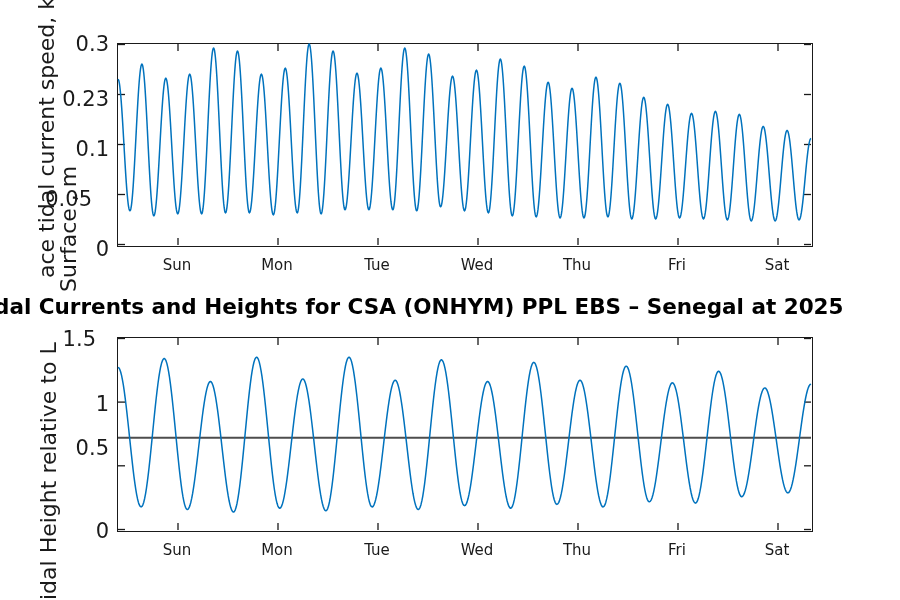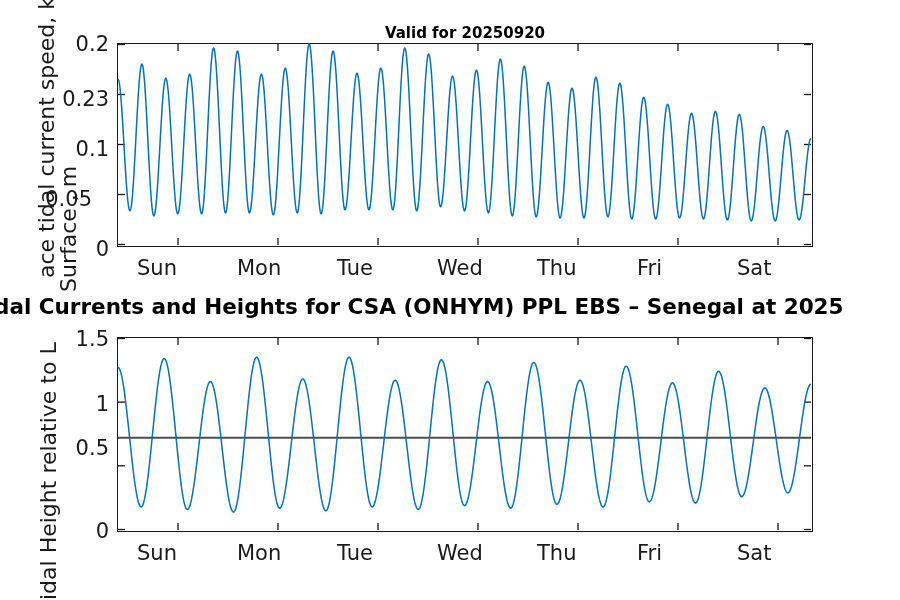--- a/index.html
+++ b/index.html
@@ -25,21 +25,22 @@
 
   .ytick-label {
     position: absolute;
     text-align: right;
     font-size: 21px;
     color: #1a1a1a;
     white-space: nowrap;
   }
   .xtick-label {
     position: absolute;
-    font-size: 21px;
+    text-align: center;
+    font-size: 15px;
     color: #1a1a1a;
     white-space: nowrap;
   }
   .subplot-title {
     position: absolute;
     font-size: 15px;
     font-weight: bold;
     color: #000;
     text-align: center;
     white-space: nowrap;
@@ -59,21 +60,20 @@
     white-space: nowrap;
     transform-origin: 0 0;
     transform: rotate(-90deg);
   }
 </style>
 </head>
 <body>
 
 <div id="root">
 
-  <div class="subplot-title" style="left:117px; top:24px; width:696px;">Valid for 20250920</div>
 
   <div class="ylabel-rot" style="left:34px; top:278px;">ace tidal current speed, kn</div>
 
   <div class="ylabel-rot" style="left:56px; top:292px;">Surface                   , m</div>
 
   <div class="axes-box" style="left:117px; top:43px; width:696px; height:204px;">
     <svg width="693" height="201" viewBox="0 0 693 201">
 
       <g stroke="#1a1a1a" stroke-width="1.3">
         <line x1="0" y1="200.5" x2="7" y2="200.5"></line>
@@ -105,21 +105,21 @@
         <line x1="660" y1="0" x2="660" y2="7"></line>
       </g>
       <path id="curve-speed" fill="none" stroke="#0072bd" stroke-width="1.5" stroke-linejoin="round" d="M0.00 35.18L0.46 35.65L0.92 37.09L1.38 39.45L1.84 42.72L2.30 46.83L2.76 51.73L3.22 57.35L3.68 63.61L4.14 70.41L4.60 77.66L5.06 85.25L5.51 93.07L5.97 101.00L6.43 108.94L6.89 116.76L7.35 124.35L7.81 131.59L8.27 138.40L8.73 144.65L9.19 150.28L9.65 155.18L10.11 159.29L10.57 162.55L11.03 164.92L11.49 166.35L11.95 166.83L12.41 166.30L12.87 164.70L13.33 162.06L13.79 158.43L14.25 153.84L14.71 148.38L15.17 142.11L15.62 135.14L16.08 127.56L16.54 119.48L17.00 111.02L17.46 102.31L17.92 93.47L18.38 84.62L18.84 75.91L19.30 67.45L19.76 59.37L20.22 51.79L20.68 44.82L21.14 38.55L21.60 33.09L22.06 28.50L22.52 24.87L22.98 22.23L23.44 20.63L23.90 20.10L24.36 20.65L24.82 22.30L25.28 25.03L25.73 28.79L26.19 33.53L26.65 39.18L27.11 45.66L27.57 52.87L28.03 60.72L28.49 69.07L28.95 77.82L29.41 86.83L29.87 95.98L30.33 105.12L30.79 114.14L31.25 122.88L31.71 131.24L32.17 139.08L32.63 146.29L33.09 152.77L33.55 158.42L34.01 163.16L34.47 166.92L34.93 169.65L35.39 171.30L35.84 171.85L36.30 171.35L36.76 169.85L37.22 167.38L37.68 163.97L38.14 159.67L38.60 154.54L39.06 148.66L39.52 142.12L39.98 135.01L40.44 127.42L40.90 119.49L41.36 111.31L41.82 103.01L42.28 94.71L42.74 86.54L43.20 78.60L43.66 71.02L44.12 63.91L44.58 57.36L45.04 51.48L45.50 46.36L45.95 42.06L46.41 38.64L46.87 36.17L47.33 34.67L47.79 34.17L48.25 34.66L48.71 36.14L49.17 38.58L49.63 41.94L50.09 46.18L50.55 51.23L51.01 57.02L51.47 63.47L51.93 70.48L52.39 77.95L52.85 85.77L53.31 93.83L53.77 102.01L54.23 110.18L54.69 118.24L55.15 126.06L55.61 133.53L56.06 140.54L56.52 146.99L56.98 152.78L57.44 157.84L57.90 162.07L58.36 165.44L58.82 167.87L59.28 169.35L59.74 169.84L60.20 169.34L60.66 167.82L61.12 165.31L61.58 161.84L62.04 157.48L62.50 152.28L62.96 146.31L63.42 139.68L63.88 132.46L64.34 124.77L64.80 116.71L65.26 108.42L65.72 100.00L66.18 91.58L66.63 83.28L67.09 75.23L67.55 67.54L68.01 60.32L68.47 53.68L68.93 47.72L69.39 42.51L69.85 38.15L70.31 34.69L70.77 32.18L71.23 30.66L71.69 30.15L72.15 30.66L72.61 32.18L73.07 34.69L73.53 38.15L73.99 42.51L74.45 47.72L74.91 53.68L75.37 60.32L75.83 67.54L76.29 75.23L76.74 83.28L77.20 91.58L77.66 100.00L78.12 108.42L78.58 116.71L79.04 124.77L79.50 132.46L79.96 139.68L80.42 146.31L80.88 152.28L81.34 157.48L81.80 161.84L82.26 165.31L82.72 167.82L83.18 169.34L83.64 169.84L84.10 169.24L84.56 167.44L85.02 164.46L85.48 160.35L85.94 155.17L86.40 148.99L86.85 141.91L87.31 134.03L87.77 125.46L88.23 116.33L88.69 106.77L89.15 96.93L89.61 86.93L90.07 76.94L90.53 67.09L90.99 57.53L91.45 48.40L91.91 39.83L92.37 31.95L92.83 24.87L93.29 18.70L93.75 13.52L94.21 9.41L94.67 6.43L95.13 4.62L95.59 4.02L96.05 4.62L96.51 6.41L96.96 9.38L97.42 13.46L97.88 18.61L98.34 24.75L98.80 31.78L99.26 39.62L99.72 48.13L100.18 57.21L100.64 66.71L101.10 76.50L101.56 86.43L102.02 96.36L102.48 106.15L102.94 115.65L103.40 124.73L103.86 133.24L104.32 141.08L104.78 148.11L105.24 154.25L105.70 159.40L106.16 163.48L106.62 166.45L107.07 168.24L107.53 168.84L107.99 168.25L108.45 166.49L108.91 163.58L109.37 159.57L109.83 154.52L110.29 148.49L110.75 141.59L111.21 133.90L111.67 125.53L112.13 116.63L112.59 107.30L113.05 97.69L113.51 87.94L113.97 78.19L114.43 68.58L114.89 59.25L115.35 50.34L115.81 41.98L116.27 34.29L116.73 27.38L117.19 21.36L117.64 16.30L118.10 12.29L118.56 9.39L119.02 7.62L119.48 7.03L119.94 7.62L120.40 9.39L120.86 12.29L121.32 16.30L121.78 21.36L122.24 27.38L122.70 34.29L123.16 41.98L123.62 50.34L124.08 59.25L124.54 68.58L125.00 78.19L125.46 87.94L125.92 97.69L126.38 107.30L126.84 116.63L127.30 125.53L127.75 133.90L128.21 141.59L128.67 148.49L129.13 154.52L129.59 159.57L130.05 163.58L130.51 166.49L130.97 168.25L131.43 168.84L131.89 168.33L132.35 166.82L132.81 164.33L133.27 160.90L133.73 156.56L134.19 151.40L134.65 145.48L135.11 138.89L135.57 131.72L136.03 124.09L136.49 116.09L136.95 107.85L137.41 99.50L137.86 91.14L138.32 82.90L138.78 74.90L139.24 67.27L139.70 60.10L140.16 53.51L140.62 47.59L141.08 42.43L141.54 38.09L142.00 34.66L142.46 32.17L142.92 30.66L143.38 30.15L143.84 30.66L144.30 32.19L144.76 34.72L145.22 38.21L145.68 42.60L146.14 47.84L146.60 53.85L147.06 60.54L147.52 67.81L147.97 75.55L148.43 83.66L148.89 92.02L149.35 100.50L149.81 108.98L150.27 117.34L150.73 125.45L151.19 133.19L151.65 140.46L152.11 147.15L152.57 153.16L153.03 158.40L153.49 162.79L153.95 166.28L154.41 168.81L154.87 170.34L155.33 170.85L155.79 170.32L156.25 168.72L156.71 166.08L157.17 162.45L157.63 157.86L158.08 152.40L158.54 146.13L159.00 139.16L159.46 131.58L159.92 123.50L160.38 115.04L160.84 106.33L161.30 97.49L161.76 88.64L162.22 79.93L162.68 71.47L163.14 63.39L163.60 55.81L164.06 48.84L164.52 42.57L164.98 37.11L165.44 32.52L165.90 28.89L166.36 26.25L166.82 24.65L167.28 24.12L167.74 24.65L168.19 26.22L168.65 28.82L169.11 32.41L169.57 36.93L170.03 42.32L170.49 48.50L170.95 55.37L171.41 62.85L171.87 70.82L172.33 79.16L172.79 87.76L173.25 96.48L173.71 105.20L174.17 113.80L174.63 122.14L175.09 130.11L175.55 137.59L176.01 144.46L176.47 150.64L176.93 156.03L177.39 160.55L177.85 164.14L178.31 166.74L178.76 168.31L179.22 168.84L179.68 168.22L180.14 166.39L180.60 163.35L181.06 159.17L181.52 153.90L181.98 147.61L182.44 140.40L182.90 132.38L183.36 123.65L183.82 114.36L184.28 104.62L184.74 94.60L185.20 84.42L185.66 74.24L186.12 64.22L186.58 54.48L187.04 45.19L187.50 36.46L187.96 28.44L188.42 21.23L188.87 14.94L189.33 9.67L189.79 5.49L190.25 2.45L190.71 0.62L191.17 0.00L191.63 0.62L192.09 2.47L192.55 5.52L193.01 9.73L193.47 15.03L193.93 21.36L194.39 28.61L194.85 36.68L195.31 45.46L195.77 54.81L196.23 64.60L196.69 74.69L197.15 84.92L197.61 95.16L198.07 105.25L198.53 115.04L198.98 124.39L199.44 133.16L199.90 141.24L200.36 148.49L200.82 154.81L201.28 160.12L201.74 164.33L202.20 167.38L202.66 169.23L203.12 169.84L203.58 169.25L204.04 167.48L204.50 164.55L204.96 160.52L205.42 155.44L205.88 149.37L206.34 142.42L206.80 134.68L207.26 126.27L207.72 117.31L208.18 107.92L208.64 98.25L209.09 88.44L209.55 78.63L210.01 68.96L210.47 59.57L210.93 50.61L211.39 42.20L211.85 34.46L212.31 27.51L212.77 21.44L213.23 16.36L213.69 12.33L214.15 9.40L214.61 7.63L215.07 7.03L215.53 7.61L215.99 9.34L216.45 12.19L216.91 16.13L217.37 21.09L217.83 27.00L218.29 33.78L218.75 41.33L219.20 49.53L219.66 58.28L220.12 67.43L220.58 76.86L221.04 86.43L221.50 96.00L221.96 105.43L222.42 114.58L222.88 123.33L223.34 131.53L223.80 139.08L224.26 145.86L224.72 151.77L225.18 156.73L225.64 160.67L226.10 163.52L226.56 165.25L227.02 165.82L227.48 165.33L227.94 163.84L228.40 161.38L228.86 158.00L229.31 153.73L229.77 148.64L230.23 142.80L230.69 136.31L231.15 129.24L231.61 121.72L232.07 113.84L232.53 105.72L232.99 97.49L233.45 89.25L233.91 81.13L234.37 73.25L234.83 65.73L235.29 58.66L235.75 52.17L236.21 46.33L236.67 41.24L237.13 36.97L237.59 33.59L238.05 31.13L238.51 29.64L238.97 29.15L239.43 29.64L239.88 31.13L240.34 33.59L240.80 36.97L241.26 41.24L241.72 46.33L242.18 52.17L242.64 58.66L243.10 65.73L243.56 73.25L244.02 81.13L244.48 89.25L244.94 97.48L245.40 105.72L245.86 113.84L246.32 121.72L246.78 129.24L247.24 136.31L247.70 142.80L248.16 148.64L248.62 153.73L249.08 158.00L249.54 161.38L249.99 163.84L250.45 165.33L250.91 165.82L251.37 165.31L251.83 163.77L252.29 161.22L252.75 157.71L253.21 153.28L253.67 148.01L254.13 141.96L254.59 135.22L255.05 127.90L255.51 120.10L255.97 111.93L256.43 103.51L256.89 94.97L257.35 86.43L257.81 78.02L258.27 69.85L258.73 62.05L259.19 54.72L259.65 47.99L260.10 41.94L260.56 36.66L261.02 32.24L261.48 28.72L261.94 26.18L262.40 24.64L262.86 24.12L263.32 24.64L263.78 26.18L264.24 28.72L264.70 32.24L265.16 36.66L265.62 41.94L266.08 47.99L266.54 54.72L267.00 62.05L267.46 69.85L267.92 78.02L268.38 86.43L268.84 94.97L269.30 103.51L269.76 111.93L270.21 120.10L270.67 127.90L271.13 135.22L271.59 141.96L272.05 148.01L272.51 153.28L272.97 157.71L273.43 161.22L273.89 163.77L274.35 165.31L274.81 165.82L275.27 165.24L275.73 163.47L276.19 160.57L276.65 156.56L277.11 151.50L277.57 145.48L278.03 138.57L278.49 130.88L278.95 122.52L279.41 113.61L279.87 104.28L280.32 94.67L280.78 84.92L281.24 75.17L281.70 65.56L282.16 56.23L282.62 47.33L283.08 38.96L283.54 31.27L284.00 24.37L284.46 18.34L284.92 13.29L285.38 9.28L285.84 6.37L286.30 4.61L286.76 4.02L287.22 4.61L287.68 6.39L288.14 9.31L288.60 13.34L289.06 18.43L289.52 24.49L289.98 31.44L290.44 39.18L290.89 47.59L291.35 56.56L291.81 65.94L292.27 75.61L292.73 85.42L293.19 95.24L293.65 104.91L294.11 114.29L294.57 123.26L295.03 131.67L295.49 139.41L295.95 146.36L296.41 152.42L296.87 157.51L297.33 161.54L297.79 164.46L298.25 166.24L298.71 166.83L299.17 166.26L299.63 164.55L300.09 161.74L300.55 157.85L301.00 152.95L301.46 147.12L301.92 140.42L302.38 132.97L302.84 124.87L303.30 116.24L303.76 107.20L304.22 97.89L304.68 88.44L305.14 78.99L305.60 69.68L306.06 60.64L306.52 52.01L306.98 43.91L307.44 36.46L307.90 29.76L308.36 23.93L308.82 19.03L309.28 15.14L309.74 12.33L310.20 10.62L310.66 10.05L311.11 10.61L311.57 12.27L312.03 15.01L312.49 18.80L312.95 23.57L313.41 29.26L313.87 35.78L314.33 43.04L314.79 50.93L315.25 59.35L315.71 68.15L316.17 77.22L316.63 86.43L317.09 95.64L317.55 104.71L318.01 113.51L318.47 121.93L318.93 129.82L319.39 137.08L319.85 143.60L320.31 149.29L320.77 154.06L321.22 157.85L321.68 160.59L322.14 162.25L322.60 162.81L323.06 162.33L323.52 160.91L323.98 158.56L324.44 155.33L324.90 151.25L325.36 146.38L325.82 140.80L326.28 134.59L326.74 127.84L327.20 120.65L327.66 113.12L328.12 105.36L328.58 97.49L329.04 89.61L329.50 81.85L329.96 74.32L330.42 67.13L330.88 60.38L331.33 54.17L331.79 48.59L332.25 43.72L332.71 39.64L333.17 36.41L333.63 34.06L334.09 32.64L334.55 32.16L335.01 32.65L335.47 34.12L335.93 36.54L336.39 39.87L336.85 44.08L337.31 49.09L337.77 54.84L338.23 61.24L338.69 68.20L339.15 75.62L339.61 83.38L340.07 91.38L340.53 99.49L340.99 107.61L341.44 115.61L341.90 123.37L342.36 130.79L342.82 137.75L343.28 144.15L343.74 149.90L344.20 154.91L344.66 159.12L345.12 162.45L345.58 164.87L346.04 166.34L346.50 166.83L346.96 166.32L347.42 164.79L347.88 162.26L348.34 158.77L348.80 154.38L349.26 149.14L349.72 143.13L350.18 136.44L350.64 129.17L351.10 121.43L351.56 113.32L352.01 104.96L352.47 96.48L352.93 88.00L353.39 79.64L353.85 71.53L354.31 63.79L354.77 56.52L355.23 49.83L355.69 43.82L356.15 38.58L356.61 34.19L357.07 30.70L357.53 28.17L357.99 26.64L358.45 26.13L358.91 26.65L359.37 28.20L359.83 30.77L360.29 34.30L360.75 38.76L361.21 44.08L361.67 50.17L362.12 56.95L362.58 64.32L363.04 72.18L363.50 80.41L363.96 88.88L364.42 97.48L364.88 106.09L365.34 114.56L365.80 122.79L366.26 130.65L366.72 138.02L367.18 144.80L367.64 150.89L368.10 156.21L368.56 160.67L369.02 164.20L369.48 166.77L369.94 168.32L370.40 168.84L370.86 168.28L371.32 166.61L371.78 163.84L372.23 160.03L372.69 155.23L373.15 149.50L373.61 142.94L374.07 135.63L374.53 127.69L374.99 119.22L375.45 110.36L375.91 101.22L376.37 91.96L376.83 82.69L377.29 73.56L377.75 64.69L378.21 56.23L378.67 48.28L379.13 40.97L379.59 34.41L380.05 28.68L380.51 23.88L380.97 20.07L381.43 17.31L381.89 15.64L382.34 15.08L382.80 15.65L383.26 17.35L383.72 20.17L384.18 24.05L384.64 28.95L385.10 34.79L385.56 41.48L386.02 48.93L386.48 57.04L386.94 65.67L387.40 74.71L387.86 84.02L388.32 93.46L388.78 102.91L389.24 112.22L389.70 121.26L390.16 129.89L390.62 138.00L391.08 145.45L391.54 152.14L392.00 157.98L392.45 162.88L392.91 166.76L393.37 169.58L393.83 171.28L394.29 171.85L394.75 171.31L395.21 169.68L395.67 166.99L396.13 163.28L396.59 158.60L397.05 153.03L397.51 146.63L397.97 139.51L398.43 131.78L398.89 123.53L399.35 114.90L399.81 106.01L400.27 96.98L400.73 87.96L401.19 79.06L401.65 70.43L402.11 62.19L402.56 54.45L403.02 47.33L403.48 40.94L403.94 35.36L404.40 30.69L404.86 26.98L405.32 24.29L405.78 22.66L406.24 22.11L406.70 22.66L407.16 24.30L407.62 27.01L408.08 30.74L408.54 35.45L409.00 41.07L409.46 47.50L409.92 54.67L410.38 62.46L410.84 70.76L411.30 79.45L411.76 88.40L412.22 97.48L412.68 106.57L413.13 115.52L413.59 124.21L414.05 132.51L414.51 140.30L414.97 147.47L415.43 153.90L415.89 159.52L416.35 164.23L416.81 167.96L417.27 170.67L417.73 172.31L418.19 172.86L418.65 172.37L419.11 170.90L419.57 168.48L420.03 165.15L420.49 160.94L420.95 155.93L421.41 150.18L421.87 143.78L422.33 136.82L422.79 129.40L423.24 121.64L423.70 113.64L424.16 105.53L424.62 97.41L425.08 89.41L425.54 81.65L426.00 74.23L426.46 67.27L426.92 60.87L427.38 55.12L427.84 50.11L428.30 45.90L428.76 42.57L429.22 40.15L429.68 38.68L430.14 38.19L430.60 38.68L431.06 40.16L431.52 42.60L431.98 45.96L432.44 50.20L432.90 55.25L433.35 61.04L433.81 67.49L434.27 74.50L434.73 81.97L435.19 89.79L435.65 97.85L436.11 106.03L436.57 114.20L437.03 122.26L437.49 130.08L437.95 137.55L438.41 144.56L438.87 151.01L439.33 156.80L439.79 161.86L440.25 166.09L440.71 169.46L441.17 171.89L441.63 173.37L442.09 173.87L442.55 173.39L443.01 171.98L443.46 169.65L443.92 166.44L444.38 162.39L444.84 157.56L445.30 152.03L445.76 145.87L446.22 139.17L446.68 132.03L447.14 124.56L447.60 116.86L448.06 109.04L448.52 101.23L448.98 93.53L449.44 86.06L449.90 78.92L450.36 72.22L450.82 66.06L451.28 60.52L451.74 55.69L452.20 51.65L452.66 48.43L453.12 46.10L453.57 44.69L454.03 44.22L454.49 44.69L454.95 46.10L455.41 48.43L455.87 51.65L456.33 55.69L456.79 60.52L457.25 66.06L457.71 72.22L458.17 78.92L458.63 86.06L459.09 93.53L459.55 101.23L460.01 109.04L460.47 116.86L460.93 124.56L461.39 132.03L461.85 139.17L462.31 145.87L462.77 152.03L463.23 157.56L463.69 162.39L464.14 166.44L464.60 169.65L465.06 171.98L465.52 173.39L465.98 173.87L466.44 173.35L466.90 171.82L467.36 169.29L467.82 165.81L468.28 161.41L468.74 156.17L469.20 150.17L469.66 143.48L470.12 136.21L470.58 128.46L471.04 120.35L471.50 111.99L471.96 103.52L472.42 95.04L472.88 86.68L473.34 78.57L473.80 70.82L474.25 63.55L474.71 56.86L475.17 50.86L475.63 45.62L476.09 41.22L476.55 37.74L477.01 35.21L477.47 33.68L477.93 33.17L478.39 33.67L478.85 35.19L479.31 37.70L479.77 41.17L480.23 45.53L480.69 50.73L481.15 56.70L481.61 63.33L482.07 70.55L482.53 78.24L482.99 86.30L483.45 94.59L483.91 103.01L484.36 111.43L484.82 119.73L485.28 127.78L485.74 135.47L486.20 142.69L486.66 149.33L487.12 155.29L487.58 160.50L488.04 164.86L488.50 168.32L488.96 170.83L489.42 172.35L489.88 172.86L490.34 172.37L490.80 170.92L491.26 168.52L491.72 165.20L492.18 161.03L492.64 156.05L493.10 150.35L493.56 143.99L494.02 137.09L494.47 129.73L494.93 122.02L495.39 114.08L495.85 106.03L496.31 97.97L496.77 90.03L497.23 82.33L497.69 74.97L498.15 68.06L498.61 61.71L499.07 56.00L499.53 51.03L499.99 46.85L500.45 43.54L500.91 41.14L501.37 39.68L501.83 39.20L502.29 39.69L502.75 41.17L503.21 43.60L503.67 46.97L504.13 51.20L504.58 56.26L505.04 62.05L505.50 68.50L505.96 75.51L506.42 82.98L506.88 90.80L507.34 98.86L507.80 107.03L508.26 115.21L508.72 123.27L509.18 131.09L509.64 138.56L510.10 145.57L510.56 152.02L511.02 157.81L511.48 162.86L511.94 167.10L512.40 170.46L512.86 172.90L513.32 174.38L513.78 174.87L514.24 174.43L514.69 173.10L515.15 170.92L515.61 167.91L516.07 164.11L516.53 159.58L516.99 154.39L517.45 148.61L517.91 142.32L518.37 135.63L518.83 128.62L519.29 121.40L519.75 114.07L520.21 106.74L520.67 99.52L521.13 92.51L521.59 85.81L522.05 79.53L522.51 73.75L522.97 68.56L523.43 64.03L523.89 60.23L524.35 57.22L524.81 55.03L525.26 53.71L525.72 53.27L526.18 53.71L526.64 55.03L527.10 57.22L527.56 60.23L528.02 64.03L528.48 68.56L528.94 73.75L529.40 79.53L529.86 85.81L530.32 92.51L530.78 99.52L531.24 106.74L531.70 114.07L532.16 121.40L532.62 128.62L533.08 135.63L533.54 142.32L534.00 148.61L534.46 154.39L534.92 159.58L535.37 164.11L535.83 167.91L536.29 170.92L536.75 173.10L537.21 174.43L537.67 174.87L538.13 174.45L538.59 173.21L539.05 171.15L539.51 168.31L539.97 164.73L540.43 160.46L540.89 155.57L541.35 150.13L541.81 144.21L542.27 137.90L542.73 131.29L543.19 124.49L543.65 117.59L544.11 110.68L544.57 103.88L545.03 97.27L545.48 90.96L545.94 85.04L546.40 79.60L546.86 74.71L547.32 70.44L547.78 66.86L548.24 64.02L548.70 61.96L549.16 60.72L549.62 60.30L550.08 60.71L550.54 61.95L551.00 63.99L551.46 66.80L551.92 70.35L552.38 74.58L552.84 79.43L553.30 84.83L553.76 90.69L554.22 96.95L554.68 103.49L555.14 110.24L555.59 117.08L556.05 123.93L556.51 130.67L556.97 137.22L557.43 143.47L557.89 149.34L558.35 154.74L558.81 159.58L559.27 163.81L559.73 167.36L560.19 170.18L560.65 172.22L561.11 173.45L561.57 173.87L562.03 173.48L562.49 172.35L562.95 170.47L563.41 167.88L563.87 164.61L564.33 160.72L564.79 156.26L565.25 151.29L565.70 145.89L566.16 140.14L566.62 134.11L567.08 127.90L567.54 121.61L568.00 115.31L568.46 109.10L568.92 103.07L569.38 97.32L569.84 91.92L570.30 86.95L570.76 82.49L571.22 78.60L571.68 75.33L572.14 72.74L572.60 70.86L573.06 69.73L573.52 69.34L573.98 69.73L574.44 70.88L574.90 72.77L575.36 75.39L575.81 78.68L576.27 82.61L576.73 87.12L577.19 92.13L577.65 97.59L578.11 103.40L578.57 109.48L579.03 115.75L579.49 122.11L579.95 128.47L580.41 134.73L580.87 140.82L581.33 146.63L581.79 152.08L582.25 157.10L582.71 161.60L583.17 165.53L583.63 168.83L584.09 171.44L584.55 173.34L585.01 174.49L585.47 174.87L585.93 174.48L586.38 173.31L586.84 171.38L587.30 168.71L587.76 165.35L588.22 161.35L588.68 156.76L589.14 151.65L589.60 146.09L590.06 140.17L590.52 133.97L590.98 127.58L591.44 121.10L591.90 114.62L592.36 108.24L592.82 102.04L593.28 96.12L593.74 90.56L594.20 85.45L594.66 80.86L595.12 76.85L595.58 73.49L596.04 70.83L596.49 68.90L596.95 67.73L597.41 67.33L597.87 67.73L598.33 68.91L598.79 70.86L599.25 73.55L599.71 76.94L600.17 80.98L600.63 85.62L601.09 90.78L601.55 96.38L602.01 102.36L602.47 108.62L602.93 115.06L603.39 121.60L603.85 128.15L604.31 134.59L604.77 140.85L605.23 146.83L605.69 152.43L606.15 157.59L606.60 162.23L607.06 166.27L607.52 169.66L607.98 172.35L608.44 174.30L608.90 175.48L609.36 175.88L609.82 175.49L610.28 174.34L610.74 172.45L611.20 169.83L611.66 166.54L612.12 162.61L612.58 158.10L613.04 153.09L613.50 147.63L613.96 141.82L614.42 135.74L614.88 129.47L615.34 123.11L615.80 116.75L616.26 110.49L616.71 104.40L617.17 98.59L617.63 93.14L618.09 88.12L618.55 83.62L619.01 79.69L619.47 76.39L619.93 73.78L620.39 71.88L620.85 70.73L621.31 70.35L621.77 70.74L622.23 71.90L622.69 73.81L623.15 76.45L623.61 79.78L624.07 83.75L624.53 88.29L624.99 93.36L625.45 98.86L625.91 104.73L626.37 110.87L626.82 117.19L627.28 123.61L627.74 130.04L628.20 136.36L628.66 142.50L629.12 148.37L629.58 153.87L630.04 158.94L630.50 163.48L630.96 167.45L631.42 170.78L631.88 173.42L632.34 175.33L632.80 176.49L633.26 176.88L633.72 176.54L634.18 175.51L634.64 173.81L635.10 171.47L635.56 168.52L636.02 165.00L636.48 160.97L636.94 156.48L637.39 151.60L637.85 146.39L638.31 140.95L638.77 135.34L639.23 129.65L639.69 123.95L640.15 118.34L640.61 112.90L641.07 107.69L641.53 102.81L641.99 98.32L642.45 94.29L642.91 90.77L643.37 87.82L643.83 85.48L644.29 83.78L644.75 82.75L645.21 82.41L645.67 82.75L646.13 83.78L646.59 85.48L647.05 87.82L647.50 90.77L647.96 94.29L648.42 98.32L648.88 102.81L649.34 107.69L649.80 112.90L650.26 118.34L650.72 123.95L651.18 129.64L651.64 135.34L652.10 140.95L652.56 146.39L653.02 151.60L653.48 156.48L653.94 160.97L654.40 165.00L654.86 168.52L655.32 171.47L655.78 173.81L656.24 175.51L656.70 176.54L657.16 176.88L657.61 176.55L658.07 175.57L658.53 173.94L658.99 171.70L659.45 168.87L659.91 165.51L660.37 161.64L660.83 157.35L661.29 152.67L661.75 147.69L662.21 142.48L662.67 137.11L663.13 131.66L663.59 126.20L664.05 120.83L664.51 115.62L664.97 110.64L665.43 105.96L665.89 101.67L666.35 97.80L666.81 94.44L667.27 91.61L667.72 89.37L668.18 87.74L668.64 86.76L669.10 86.43L669.56 86.76L670.02 87.73L670.48 89.34L670.94 91.55L671.40 94.35L671.86 97.68L672.32 101.50L672.78 105.75L673.24 110.37L673.70 115.29L674.16 120.45L674.62 125.76L675.08 131.15L675.54 136.54L676.00 141.86L676.46 147.01L676.92 151.94L677.38 156.56L677.83 160.81L678.29 164.63L678.75 167.96L679.21 170.75L679.67 172.97L680.13 174.58L680.59 175.55L681.05 175.88L681.51 175.58L681.97 174.69L682.43 173.23L682.89 171.21L683.35 168.67L683.81 165.64L684.27 162.16L684.73 158.29L685.19 154.09L685.65 149.61L686.11 144.91L686.57 140.08L687.03 135.17L687.49 130.27L687.94 125.43L688.40 120.74L688.86 116.26L689.32 112.05L689.78 108.18L690.24 104.71L690.70 101.67L691.16 99.13L691.62 97.12L692.08 95.65L692.54 94.77L693.00 94.47"></path>
     </svg>
   </div>
 
   <div class="ytick-label" style="left:41px; top:237px; width:68px;">0</div>
   <div class="ytick-label" style="left:24px; top:187px; width:68px;">0.05</div>
   <div class="ytick-label" style="left:41px; top:137px; width:68px;">0.1</div>
   <div class="ytick-label" style="left:41px; top:87px;  width:68px;">0.23</div>
-  <div class="ytick-label" style="left:41px; top:32px;  width:68px;">0.2</div>
+  <div class="ytick-label" style="left:41px; top:32px;  width:68px;">0.3</div>
 
   <div class="xtick-label" style="left:137px; top:256px; width:80px;">Sun</div>
   <div class="xtick-label" style="left:237px; top:256px; width:80px;">Mon</div>
   <div class="xtick-label" style="left:337px; top:256px; width:80px;">Tue</div>
   <div class="xtick-label" style="left:437px; top:256px; width:80px;">Wed</div>
   <div class="xtick-label" style="left:537px; top:256px; width:80px;">Thu</div>
   <div class="xtick-label" style="left:637px; top:256px; width:80px;">Fri</div>
   <div class="xtick-label" style="left:737px; top:256px; width:80px;">Sat</div>
 
   <div class="main-title" style="left:-6px; top:294px;">dal Currents and Heights for CSA (ONHYM) PPL EBS  – Senegal at 2025</div>
@@ -155,21 +155,21 @@
         <line x1="660" y1="0" x2="660" y2="7"></line>
       </g>
       <line id="datum-line" x1="0" x2="693" stroke="#4d4d4d" stroke-width="2" y1="99.84" y2="99.84"></line>
       <path id="curve-height" fill="none" stroke="#0072bd" stroke-width="1.5" stroke-linejoin="round" d="M0.00 29.44L0.89 29.95L1.78 31.47L2.67 33.97L3.55 37.43L4.44 41.79L5.33 46.98L6.22 52.94L7.11 59.57L8.00 66.78L8.88 74.46L9.77 82.51L10.66 90.79L11.55 99.20L12.44 107.61L13.33 115.89L14.22 123.94L15.10 131.62L15.99 138.83L16.88 145.46L17.77 151.42L18.66 156.61L19.55 160.97L20.43 164.43L21.32 166.93L22.21 168.45L23.10 168.96L23.99 168.42L24.88 166.80L25.77 164.14L26.65 160.46L27.54 155.82L28.43 150.29L29.32 143.95L30.21 136.89L31.10 129.22L31.98 121.05L32.87 112.49L33.76 103.67L34.65 94.72L35.54 85.77L36.43 76.95L37.32 68.39L38.20 60.22L39.09 52.55L39.98 45.49L40.87 39.15L41.76 33.62L42.65 28.98L43.53 25.30L44.42 22.64L45.31 21.02L46.20 20.48L47.09 21.03L47.98 22.67L48.87 25.39L49.75 29.13L50.64 33.85L51.53 39.47L52.42 45.92L53.31 53.10L54.20 60.90L55.08 69.22L55.97 77.93L56.86 86.90L57.75 96.00L58.64 105.10L59.53 114.07L60.42 122.78L61.30 131.10L62.19 138.90L63.08 146.08L63.97 152.53L64.86 158.15L65.75 162.87L66.63 166.61L67.52 169.33L68.41 170.97L69.30 171.52L70.19 171.05L71.08 169.66L71.97 167.36L72.85 164.19L73.74 160.19L74.63 155.42L75.52 149.96L76.41 143.88L77.30 137.26L78.18 130.21L79.07 122.84L79.96 115.23L80.85 107.52L81.74 99.81L82.63 92.20L83.52 84.83L84.40 77.78L85.29 71.16L86.18 65.08L87.07 59.62L87.96 54.85L88.85 50.85L89.73 47.68L90.62 45.38L91.51 43.99L92.40 43.52L93.29 44.00L94.18 45.42L95.07 47.76L95.95 51.00L96.84 55.08L97.73 59.94L98.62 65.51L99.51 71.72L100.40 78.46L101.28 85.65L102.17 93.18L103.06 100.93L103.95 108.80L104.84 116.67L105.73 124.42L106.62 131.95L107.50 139.14L108.39 145.88L109.28 152.09L110.17 157.66L111.06 162.52L111.95 166.60L112.83 169.84L113.72 172.18L114.61 173.60L115.50 174.08L116.39 173.52L117.28 171.83L118.17 169.05L119.05 165.21L119.94 160.37L120.83 154.60L121.72 147.99L122.61 140.63L123.50 132.63L124.38 124.10L125.27 115.17L126.16 105.97L127.05 96.64L127.94 87.31L128.83 78.11L129.72 69.18L130.60 60.65L131.49 52.65L132.38 45.29L133.27 38.68L134.16 32.91L135.05 28.07L135.93 24.23L136.82 21.45L137.71 19.76L138.60 19.20L139.49 19.75L140.38 21.39L141.27 24.11L142.15 27.85L143.04 32.57L143.93 38.19L144.82 44.64L145.71 51.82L146.60 59.62L147.48 67.94L148.37 76.65L149.26 85.62L150.15 94.72L151.04 103.82L151.93 112.79L152.82 121.50L153.70 129.82L154.59 137.62L155.48 144.80L156.37 151.25L157.26 156.87L158.15 161.59L159.03 165.33L159.92 168.05L160.81 169.69L161.70 170.24L162.59 169.77L163.48 168.36L164.37 166.04L165.25 162.84L166.14 158.80L167.03 153.98L167.92 148.46L168.81 142.32L169.70 135.64L170.58 128.52L171.47 121.07L172.36 113.39L173.25 105.60L174.14 97.81L175.03 90.13L175.92 82.68L176.80 75.56L177.69 68.88L178.58 62.74L179.47 57.22L180.36 52.40L181.25 48.36L182.13 45.16L183.02 42.84L183.91 41.43L184.80 40.96L185.69 41.44L186.58 42.88L187.47 45.24L188.35 48.51L189.24 52.63L190.13 57.54L191.02 63.17L191.91 69.43L192.80 76.25L193.68 83.50L194.57 91.10L195.46 98.93L196.35 106.88L197.24 114.83L198.13 122.66L199.02 130.26L199.90 137.51L200.79 144.33L201.68 150.59L202.57 156.22L203.46 161.13L204.35 165.25L205.23 168.52L206.12 170.88L207.01 172.32L207.90 172.80L208.79 172.24L209.68 170.57L210.57 167.81L211.45 164.00L212.34 159.21L213.23 153.49L214.12 146.93L215.01 139.63L215.90 131.69L216.78 123.23L217.67 114.38L218.56 105.26L219.45 96.00L220.34 86.74L221.23 77.62L222.12 68.77L223.00 60.31L223.89 52.37L224.78 45.07L225.67 38.51L226.56 32.79L227.45 28.00L228.33 24.19L229.22 21.43L230.11 19.76L231.00 19.20L231.89 19.75L232.78 21.38L233.67 24.07L234.55 27.78L235.44 32.45L236.33 38.03L237.22 44.43L238.11 51.54L239.00 59.28L239.88 67.53L240.77 76.16L241.66 85.05L242.55 94.08L243.44 103.11L244.33 112.00L245.22 120.63L246.10 128.88L246.99 136.62L247.88 143.73L248.77 150.13L249.66 155.71L250.55 160.38L251.43 164.09L252.32 166.78L253.21 168.41L254.10 168.96L254.99 168.50L255.88 167.12L256.77 164.84L257.65 161.70L258.54 157.74L259.43 153.03L260.32 147.62L261.21 141.59L262.10 135.04L262.98 128.07L263.87 120.76L264.76 113.24L265.65 105.60L266.54 97.96L267.43 90.44L268.32 83.13L269.20 76.16L270.09 69.61L270.98 63.58L271.87 58.17L272.76 53.46L273.65 49.50L274.53 46.36L275.42 44.08L276.31 42.70L277.20 42.24L278.09 42.71L278.98 44.12L279.87 46.44L280.75 49.64L281.64 53.68L282.53 58.50L283.42 64.02L284.31 70.16L285.20 76.84L286.08 83.96L286.97 91.41L287.86 99.09L288.75 106.88L289.64 114.67L290.53 122.35L291.42 129.80L292.30 136.92L293.19 143.60L294.08 149.74L294.97 155.26L295.86 160.08L296.75 164.12L297.63 167.32L298.52 169.64L299.41 171.05L300.30 171.52L301.19 170.97L302.08 169.34L302.97 166.65L303.85 162.94L304.74 158.27L305.63 152.69L306.52 146.29L307.41 139.18L308.30 131.44L309.18 123.19L310.07 114.56L310.96 105.67L311.85 96.64L312.74 87.61L313.63 78.72L314.52 70.09L315.40 61.84L316.29 54.10L317.18 46.99L318.07 40.59L318.96 35.01L319.85 30.34L320.73 26.63L321.62 23.94L322.51 22.31L323.40 21.76L324.29 22.29L325.18 23.88L326.07 26.50L326.95 30.12L327.84 34.68L328.73 40.11L329.62 46.34L330.51 53.27L331.40 60.81L332.28 68.85L333.17 77.26L334.06 85.93L334.95 94.72L335.84 103.51L336.73 112.18L337.62 120.59L338.50 128.63L339.39 136.17L340.28 143.10L341.17 149.33L342.06 154.76L342.95 159.32L343.83 162.94L344.72 165.56L345.61 167.15L346.50 167.68L347.39 167.23L348.28 165.88L349.17 163.65L350.05 160.57L350.94 156.69L351.83 152.07L352.72 146.77L353.61 140.87L354.50 134.45L355.38 127.61L356.27 120.46L357.16 113.08L358.05 105.60L358.94 98.12L359.83 90.74L360.72 83.59L361.60 76.75L362.49 70.33L363.38 64.43L364.27 59.13L365.16 54.51L366.05 50.63L366.93 47.55L367.82 45.32L368.71 43.97L369.60 43.52L370.49 43.98L371.38 45.36L372.27 47.64L373.15 50.78L374.04 54.74L374.93 59.45L375.82 64.86L376.71 70.89L377.60 77.44L378.48 84.41L379.37 91.72L380.26 99.24L381.15 106.88L382.04 114.52L382.93 122.04L383.82 129.35L384.70 136.32L385.59 142.87L386.48 148.90L387.37 154.31L388.26 159.02L389.15 162.98L390.03 166.12L390.92 168.40L391.81 169.78L392.70 170.24L393.59 169.71L394.48 168.12L395.37 165.50L396.25 161.88L397.14 157.32L398.03 151.89L398.92 145.66L399.81 138.73L400.70 131.19L401.58 123.15L402.47 114.74L403.36 106.07L404.25 97.28L405.14 88.49L406.03 79.82L406.92 71.41L407.80 63.37L408.69 55.83L409.58 48.90L410.47 42.67L411.36 37.24L412.25 32.68L413.13 29.06L414.02 26.44L414.91 24.85L415.80 24.32L416.69 24.84L417.58 26.38L418.47 28.94L419.35 32.46L420.24 36.90L421.13 42.19L422.02 48.25L422.91 55.00L423.80 62.35L424.68 70.17L425.57 78.36L426.46 86.80L427.35 95.36L428.24 103.92L429.13 112.36L430.02 120.55L430.90 128.37L431.79 135.72L432.68 142.47L433.57 148.53L434.46 153.82L435.35 158.26L436.23 161.78L437.12 164.34L438.01 165.88L438.90 166.40L439.79 165.95L440.68 164.60L441.57 162.37L442.45 159.29L443.34 155.41L444.23 150.79L445.12 145.49L446.01 139.59L446.90 133.17L447.78 126.33L448.67 119.18L449.56 111.80L450.45 104.32L451.34 96.84L452.23 89.46L453.12 82.31L454.00 75.47L454.89 69.05L455.78 63.15L456.67 57.85L457.56 53.23L458.45 49.35L459.33 46.27L460.22 44.04L461.11 42.69L462.00 42.24L462.89 42.70L463.78 44.08L464.67 46.36L465.55 49.50L466.44 53.46L467.33 58.17L468.22 63.58L469.11 69.61L470.00 76.16L470.88 83.13L471.77 90.44L472.66 97.96L473.55 105.60L474.44 113.24L475.33 120.76L476.22 128.07L477.10 135.04L477.99 141.59L478.88 147.62L479.77 153.03L480.66 157.74L481.55 161.70L482.43 164.84L483.32 167.12L484.21 168.50L485.10 168.96L485.99 168.45L486.88 166.91L487.77 164.39L488.65 160.90L489.54 156.50L490.43 151.26L491.32 145.24L492.21 138.55L493.10 131.28L493.98 123.52L494.87 115.41L495.76 107.05L496.65 98.56L497.54 90.07L498.43 81.71L499.32 73.60L500.20 65.84L501.09 58.57L501.98 51.88L502.87 45.86L503.76 40.62L504.65 36.22L505.53 32.73L506.42 30.21L507.31 28.67L508.20 28.16L509.09 28.65L509.98 30.13L510.87 32.57L511.75 35.93L512.64 40.17L513.53 45.22L514.42 51.01L515.31 57.46L516.20 64.47L517.08 71.94L517.97 79.76L518.86 87.82L519.75 96.00L520.64 104.18L521.53 112.24L522.42 120.06L523.30 127.53L524.19 134.54L525.08 140.99L525.97 146.78L526.86 151.83L527.75 156.07L528.63 159.43L529.52 161.87L530.41 163.35L531.30 163.84L532.19 163.41L533.08 162.11L533.97 159.97L534.85 157.02L535.74 153.30L536.63 148.87L537.52 143.79L538.41 138.13L539.30 131.98L540.18 125.43L541.07 118.56L541.96 111.49L542.85 104.32L543.74 97.15L544.63 90.08L545.52 83.21L546.40 76.66L547.29 70.51L548.18 64.85L549.07 59.77L549.96 55.34L550.85 51.62L551.73 48.67L552.62 46.53L553.51 45.23L554.40 44.80L555.29 45.24L556.18 46.55L557.07 48.71L557.95 51.69L558.84 55.45L559.73 59.93L560.62 65.07L561.51 70.79L562.40 77.00L563.28 83.63L564.17 90.56L565.06 97.71L565.95 104.96L566.84 112.21L567.73 119.36L568.62 126.29L569.50 132.92L570.39 139.13L571.28 144.85L572.17 149.99L573.06 154.47L573.95 158.23L574.83 161.21L575.72 163.37L576.61 164.68L577.50 165.12L578.39 164.64L579.28 163.20L580.17 160.84L581.05 157.57L581.94 153.45L582.83 148.54L583.72 142.91L584.61 136.65L585.50 129.83L586.38 122.58L587.27 114.98L588.16 107.15L589.05 99.20L589.94 91.25L590.83 83.42L591.72 75.82L592.60 68.57L593.49 61.75L594.38 55.49L595.27 49.86L596.16 44.95L597.05 40.83L597.93 37.56L598.82 35.20L599.71 33.76L600.60 33.28L601.49 33.74L602.38 35.10L603.27 37.36L604.15 40.46L605.04 44.38L605.93 49.05L606.82 54.41L607.71 60.37L608.60 66.85L609.48 73.76L610.37 80.99L611.26 88.44L612.15 96.00L613.04 103.56L613.93 111.01L614.82 118.24L615.70 125.15L616.59 131.63L617.48 137.59L618.37 142.95L619.26 147.62L620.15 151.54L621.03 154.64L621.92 156.90L622.81 158.26L623.70 158.72L624.59 158.32L625.48 157.14L626.37 155.18L627.25 152.49L628.14 149.09L629.03 145.04L629.92 140.39L630.81 135.22L631.70 129.60L632.58 123.61L633.47 117.34L634.36 110.88L635.25 104.32L636.14 97.76L637.03 91.30L637.92 85.03L638.80 79.04L639.69 73.42L640.58 68.25L641.47 63.60L642.36 59.55L643.25 56.15L644.13 53.46L645.02 51.50L645.91 50.32L646.80 49.92L647.69 50.30L648.58 51.44L649.47 53.33L650.35 55.93L651.24 59.21L652.13 63.12L653.02 67.60L653.91 72.59L654.80 78.01L655.68 83.79L656.57 89.84L657.46 96.07L658.35 102.40L659.24 108.73L660.13 114.96L661.02 121.01L661.90 126.79L662.79 132.21L663.68 137.20L664.57 141.68L665.46 145.59L666.35 148.87L667.23 151.47L668.12 153.36L669.01 154.50L669.90 154.88L670.79 154.48L671.68 153.30L672.57 151.34L673.45 148.65L674.34 145.25L675.23 141.20L676.12 136.55L677.01 131.38L677.90 125.76L678.78 119.77L679.67 113.50L680.56 107.04L681.45 100.48L682.34 93.92L683.23 87.46L684.12 81.19L685.00 75.20L685.89 69.58L686.78 64.41L687.67 59.76L688.56 55.71L689.45 52.31L690.33 49.62L691.22 47.66L692.11 46.48L693.00 46.08"></path>
     </svg>
   </div>
 
   <div class="ytick-label" style="left:41px; top:519px; width:68px;">0</div>
   <div class="ytick-label" style="left:41px; top:436px; width:68px;">0.5</div>
   <div class="ytick-label" style="left:41px; top:392px; width:68px;">1</div>
-  <div class="ytick-label" style="left:41px; top:327px; width:68px;">1.5</div>
+  <div class="ytick-label" style="left:28px; top:327px; width:68px;">1.5</div>
 
   <div class="xtick-label" style="left:137px; top:541px; width:80px;">Sun</div>
   <div class="xtick-label" style="left:237px; top:541px; width:80px;">Mon</div>
   <div class="xtick-label" style="left:337px; top:541px; width:80px;">Tue</div>
   <div class="xtick-label" style="left:437px; top:541px; width:80px;">Wed</div>
   <div class="xtick-label" style="left:537px; top:541px; width:80px;">Thu</div>
   <div class="xtick-label" style="left:637px; top:541px; width:80px;">Fri</div>
   <div class="xtick-label" style="left:737px; top:541px; width:80px;">Sat</div>
 
 </div>

